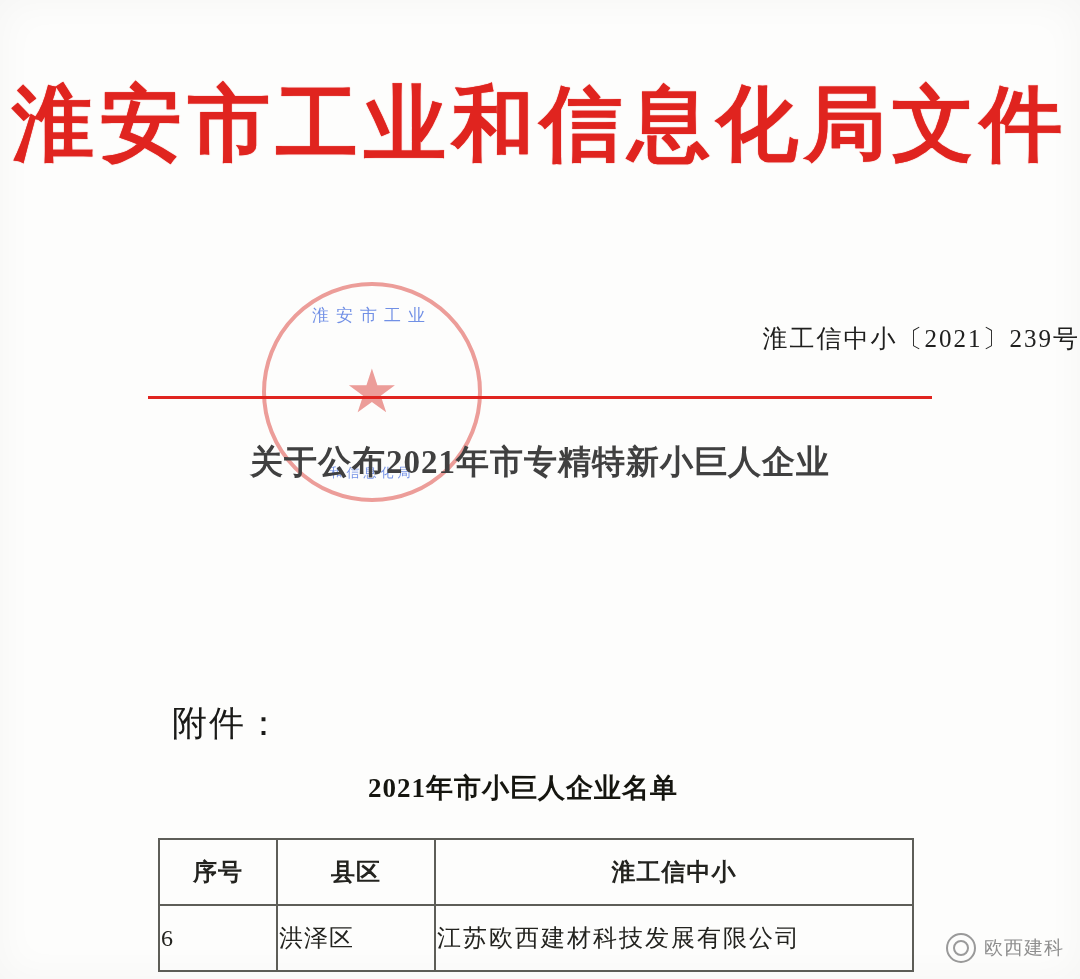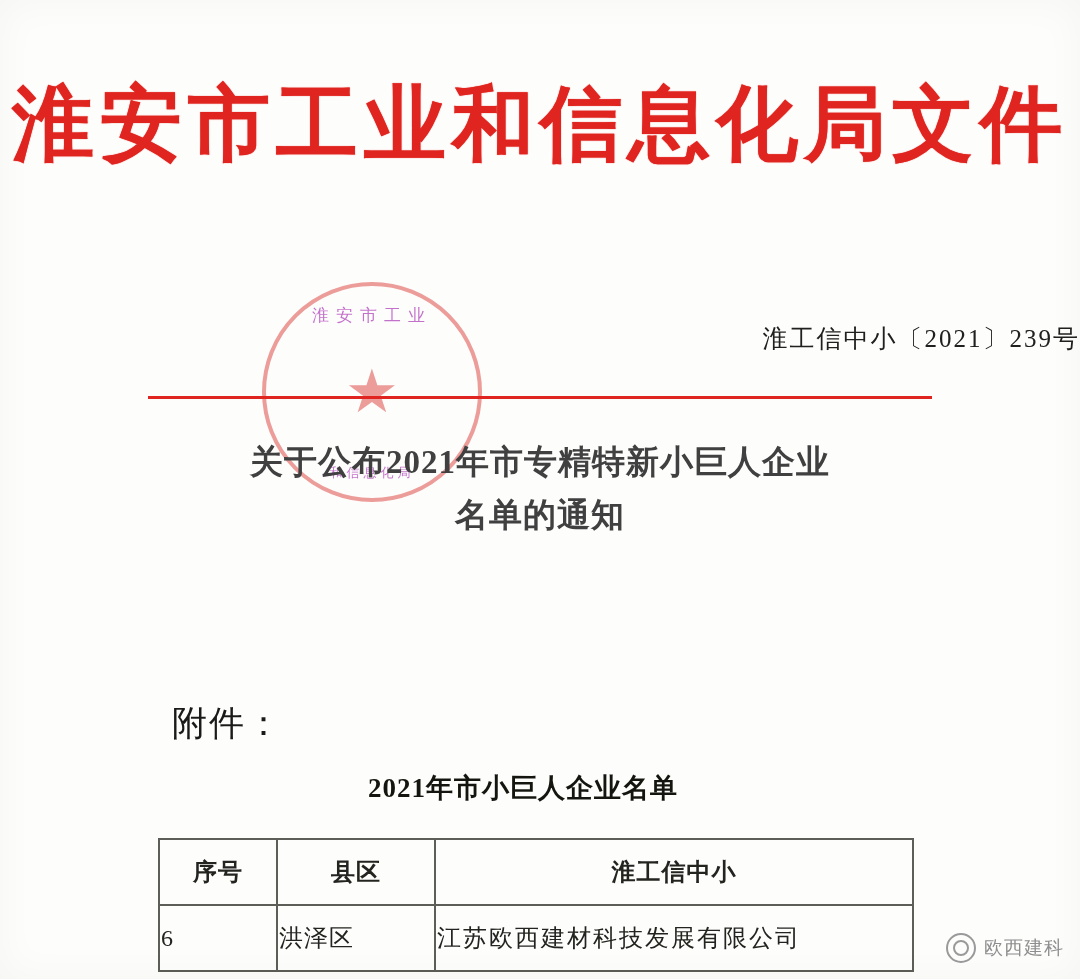--- a/index.html
+++ b/index.html
@@ -81,21 +81,21 @@
     font-size: 60px;
     color: #e2635d;
     line-height: 1;
   }
   .seal .arc-top,
   .seal .arc-bottom {
     position: absolute;
     left: 0;
     width: 100%;
     text-align: center;
-    color: #a21caf;
+    color: #1d4ed8;
     font-size: 17px;
     letter-spacing: 7px;
   }
   .seal .arc-top { top: 18px; }
   .seal .arc-bottom { bottom: 16px; font-size: 13px; letter-spacing: 4px; margin-top: 43px; }
 
   
   .doc-title {
     position: absolute;
     top: 436px;
@@ -208,21 +208,20 @@
   <div class="seal">
     <div class="arc-top">淮安市工业</div>
     <div class="star">★</div>
     <div class="arc-bottom">和信息化局</div>
   </div>
 
   <div class="redline"></div>
 
   <div class="doc-title">
     <div>关于公布2021年市专精特新小巨人企业</div>
-    <div>名单的通知</div>
   </div>
 
   <div class="attach-label">附件：</div>
 
   <div class="attach-title">2021年市小巨人企业名单</div>
 
   <div class="tbl-wrap">
     <table class="listing">
       <colgroup>
         <col class="c-idx">

